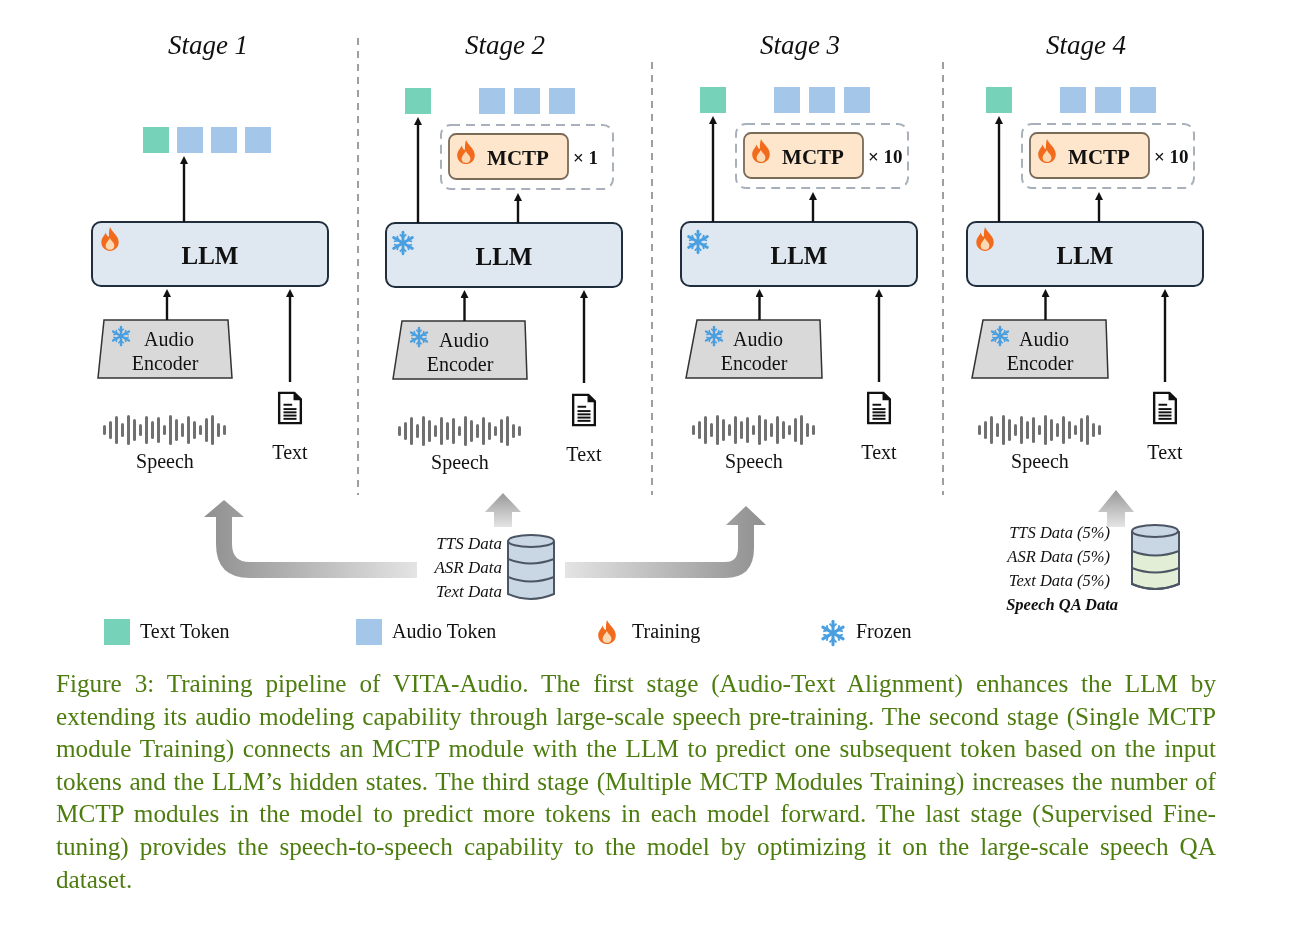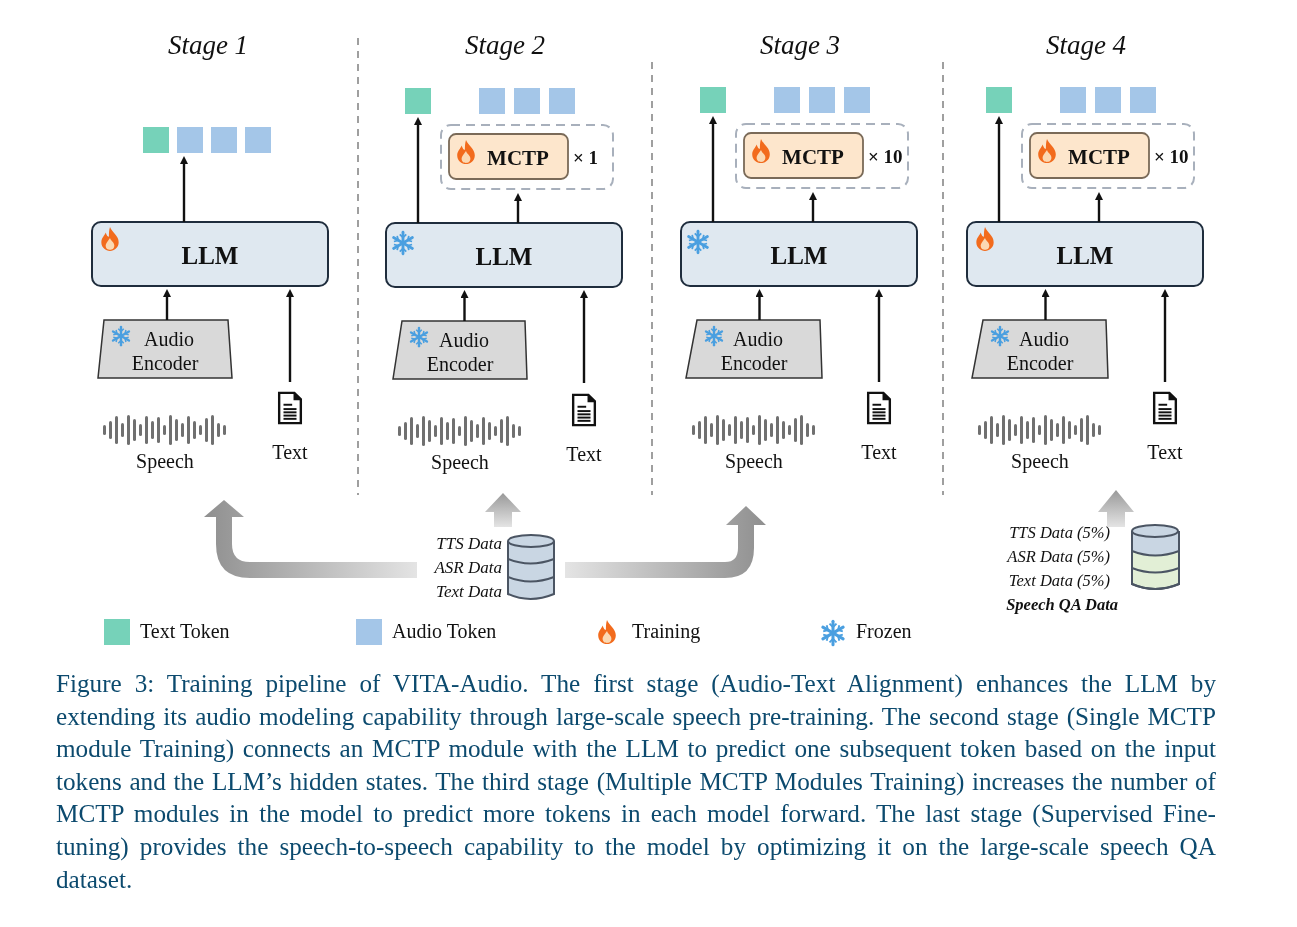--- a/index.html
+++ b/index.html
@@ -1,21 +1,21 @@
 <!DOCTYPE html>
 <html><head>
 <meta charset="utf-8">
 <style>
   html, body { margin:0; padding:0; background:#ffffff; }
   body { width:1297px; height:927px; position:relative; overflow:hidden;
          font-family:"Liberation Serif", serif; color:#111; }
   #fig { position:absolute; left:0; top:0; }
   #caption { position:absolute; left:56px; top:668px; width:1160px;
              font-family:"Liberation Serif", serif; font-size:25.2px; line-height:32.6px;
-             text-align:justify; color:#0c4a6e; }
+             text-align:justify; color:#4d7c0f; }
   .txt { font-family:"Liberation Serif", serif; fill:#111; }
 </style>
 </head>
 <body>
 
 <svg id="fig" width="1297" height="660" viewBox="0 0 1297 660">
   <defs>
     <marker id="ah" markerWidth="8" markerHeight="8" refX="4" refY="4" orient="auto" markerUnits="userSpaceOnUse">
       <path d="M0,0 L8,4 L0,8 z" fill="#111"></path>
     </marker>

